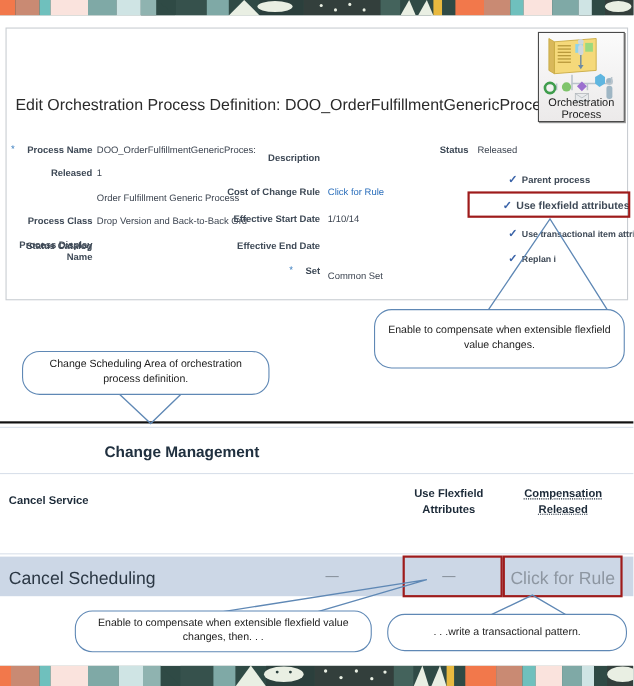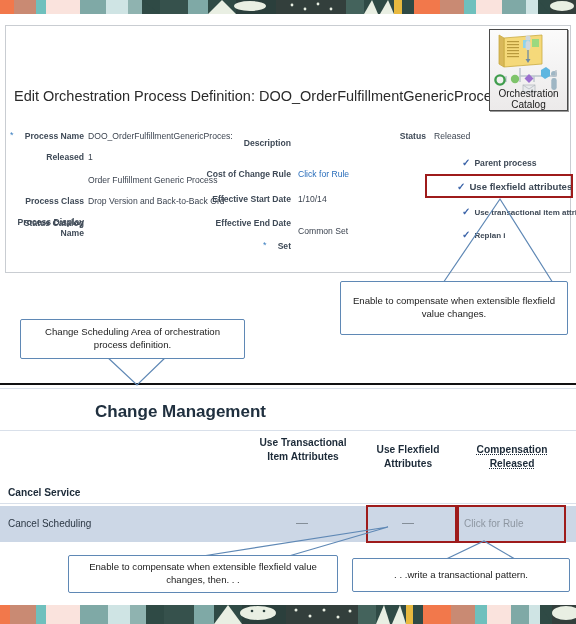--- a/index.html
+++ b/index.html
@@ -57,21 +57,21 @@
   .chk.small { font-size: 8px; }
 
   .redbox {
     position: absolute; border: 2px solid #9e1b1b; background: transparent;
   }
 
   
   .callout {
     position: absolute;
     border: 1.2px solid #5f88b5;
-    border-radius: 2px;
+    border-radius: 16px;
     background: #ffffff;
     color: #1b1b1b;
     font-size: 9.6px;
     line-height: 12.6px;
     text-align: center;
     display: flex; align-items: center; justify-content: center;
     padding: 3px 7px;
     z-index: 6;
   }
 
@@ -80,35 +80,35 @@
   
   .cm-panel {
     position: absolute; left: 0; top: 383px; width: 576px; height: 160px;
     background: #ffffff;
   }
   .rule-black { position: absolute; left: 0; top: 0; width: 576px; height: 2px; background: #111; }
   .rule-light { position: absolute; left: 0; width: 576px; height: 1px; background: #d9e0ea; }
 
   .cm-title {
     position: absolute; left: 95px; top: 19px;
-    font-size: 17px; font-weight: bold; color: #20303f;
+    font-size: 14px; font-weight: bold; color: #20303f;
   }
 
   .th {
     position: absolute; font-size: 10.2px; font-weight: bold; color: #1c2a38;
     text-align: center; line-height: 13.5px;
   }
-  .th.left { text-align: left; margin-top: 37px; }
+  .th.left { text-align: left; }
   .th.dotted { text-decoration: underline; text-decoration-style: dotted; }
 
   .row {
     position: absolute; left: 0; top: 123px; width: 576px; height: 36px;
     background: #ccd7e6;
   }
-  .cell { position: absolute; font-size: 10px; color: #2b3744; white-space: nowrap; }
+  .cell { position: absolute; font-size: 16px; color: #2b3744; white-space: nowrap; }
   .cell.muted { color: #8d96a1; }
   .dash { color: #7b848f; font-size: 12px; }
 </style>
 </head>
 <body>
 
 <div class="band band-top">
   <svg width="576" height="14" viewBox="0 0 576 14" preserveAspectRatio="none">
     <rect x="0" y="0" width="576" height="14" fill="#2f4a45"></rect>
     <rect x="0" y="0" width="14" height="14" fill="#f2784b"></rect>
@@ -181,21 +181,21 @@
 
       <circle cx="10" cy="50" r="4.6" fill="none" stroke="#3f9d4d" stroke-width="2.4"></circle>
       <circle cx="25" cy="49" r="4.2" fill="#7fc46b"></circle>
       <path d="M39 44 L43.5 48.5 L39 53 L34.5 48.5 Z" fill="#9b6fcf"></path>
       <path d="M51 40 L56 37 L60 40 L60 46 L55 49 L51 46 Z" fill="#5fb6e0"></path>
       <rect x="33" y="55" width="12" height="7" fill="#e8eaec" stroke="#b0b6bb" stroke-width="0.7"></rect>
       <path d="M33 55 L39 59 L45 55" fill="none" stroke="#b0b6bb" stroke-width="0.7"></path>
     </svg>
     <div class="icon-caption">
       <span>Orchestration</span><br>
-      <span>Catalog</span>
+      <span>Process</span>
     </div>
   </div>
 
   <div class="form-area">
 
     <span class="fld req" style="left:4px; top:6px;">*</span>
     <span class="fld lbl" style="left:8px; top:7px; width:70px;">Process Name</span>
     <span class="fld val" style="left:82px; top:7px;">DOO_OrderFulfillmentGenericProces:</span>
 
     <span class="fld lbl" style="left:8px; top:28px; width:70px;">Released</span>
@@ -217,21 +217,21 @@
     <span class="fld val link" style="left:292px; top:45px;">Click for Rule</span>
 
     <span class="fld lbl" style="left:190px; top:70px; width:95px;">Effective Start Date</span>
     <span class="fld val" style="left:292px; top:70px;">1/10/14</span>
 
     <span class="fld lbl" style="left:190px; top:94px; width:95px;">Effective End Date</span>
     <span class="fld val" style="left:292px; top:94px;"></span>
 
     <span class="fld req" style="left:257px; top:116px;">*</span>
     <span class="fld lbl" style="left:245px; top:117px; width:40px;">Set</span>
-    <span class="fld val" style="left:292px; top:102px;">Common Set</span>
+    <span class="fld val" style="left:292px; top:122px;">Common Set</span>
 
     <span class="fld lbl" style="left:380px; top:7px; width:40px;">Status</span>
     <span class="fld val" style="left:428px; top:7px;">Released</span>
 
     <div class="chk" style="left:428px; top:33px;">
       <span class="tick">✓</span><span>Parent process</span>
     </div>
 
     <div class="chk" style="left:423px; top:57px; font-size:9.6px;">
       <span class="tick">✓</span><span>Use flexfield attributes</span>
@@ -270,21 +270,20 @@
 <div class="cm-panel">
   <div class="rule-black"></div>
   <div class="rule-light" style="top:5px;"></div>
 
   <div class="cm-title">Change Management</div>
 
   <div class="rule-light" style="top:47px;"></div>
 
   <div class="th left" style="left:8px; top:66px; width:180px;">Cancel Service</div>
 
-  <div class="th" style="left:253px; top:53px; width:100px;">Use Transactional Item Attributes</div>
 
   <div class="th" style="left:360px; top:60px; width:96px;">Use Flexfield Attributes</div>
 
   <div class="th dotted" style="left:462px; top:60px; width:100px;">Compensation Released</div>
 
   <div class="rule-light" style="top:120px;"></div>
 
   <div class="row">
     <span class="cell" style="left:8px; top:12px;">Cancel Scheduling</span>
 

